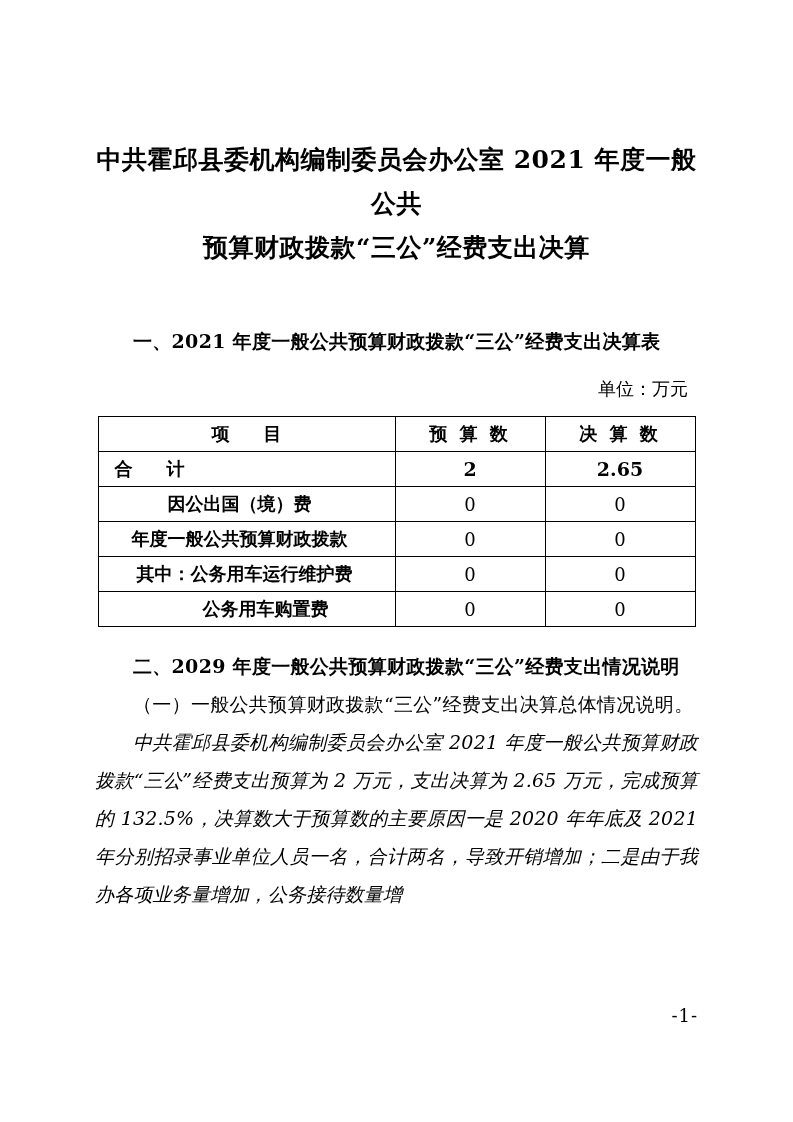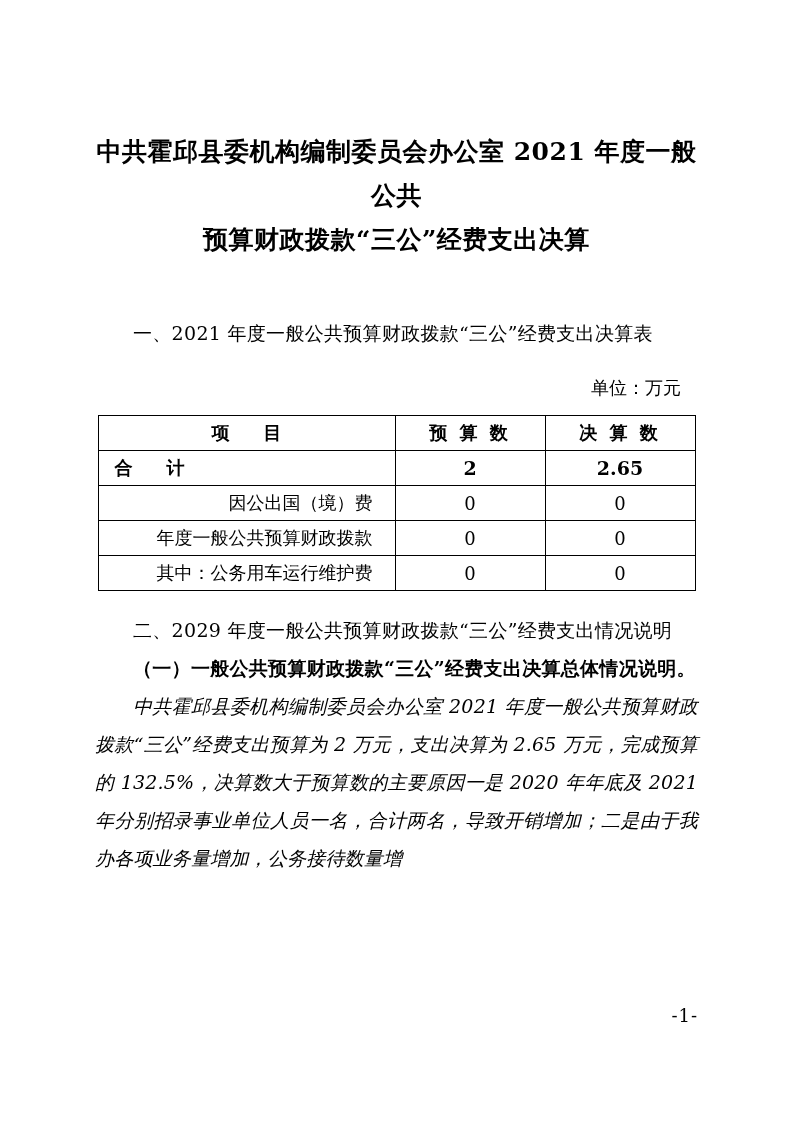--- a/index.html
+++ b/index.html
@@ -21,52 +21,52 @@
     height: 1122px;
     box-sizing: border-box;
     padding: 130px 95px 40px 95px;
   }
   .doc-title {
     text-align: center;
     font-size: 25px;
     font-weight: bold;
     line-height: 44px;
     letter-spacing: 0.5px;
-    margin: 0 0 6px 0;
+    margin: 8px 0 6px 0;
     font-family: "DejaVu Serif", "Liberation Serif", serif;
   }
   .doc-title .line {
     display: block;
   }
   .spacer-lg { height: 46px; }
   .spacer-md { height: 20px; }
   .spacer-sm { height: 12px; }
 
   .heading {
     font-size: 19px;
+    font-weight: bold;
+    line-height: 38px;
+    text-indent: 38px;
+    margin: 0;
+    letter-spacing: 0.3px;
+  }
+  .subheading {
+    font-size: 19px;
     font-weight: normal;
     line-height: 38px;
     text-indent: 38px;
     margin: 0;
     letter-spacing: 0.3px;
   }
-  .subheading {
-    font-size: 19px;
-    font-weight: bold;
-    line-height: 38px;
-    text-indent: 38px;
-    margin: 0;
-    letter-spacing: 0.3px;
-  }
   .unit-line {
     text-align: right;
     font-size: 18px;
     line-height: 34px;
     padding-right: 10px;
-    margin: 7px;
+    margin: 0;
   }
   table.decl {
     border-collapse: collapse;
     width: 597px;
     margin: 10px auto 0 auto;
     table-layout: fixed;
   }
   table.decl td, table.decl th {
     border: 1px solid #000000;
     font-size: 18px;
@@ -79,22 +79,23 @@
     text-align: center;
     font-weight: bold;
     letter-spacing: 3px;
     font-size: 18px;
   }
   table.decl thead th.col-item {
     letter-spacing: 8px;
     text-indent: 8px;
   }
   table.decl tbody td.c-item {
-    text-align: right;
+    text-align: center;
     padding-left: 8px;
+    font-weight: bold;
   }
   table.decl tbody td.c-num {
     text-align: center;
   }
   table.decl tbody tr.total td.c-item {
     text-align: left;
     font-weight: bold;
     letter-spacing: 8px;
     text-indent: 8px;
   }
@@ -173,20 +174,25 @@
       <tr>
         <td class="c-item">年度一般公共预算财政拨款</td>
         <td class="c-num">0</td>
         <td class="c-num">0</td>
       </tr>
       <tr>
         <td class="c-item indent1">其中：公务用车运行维护费</td>
         <td class="c-num">0</td>
         <td class="c-num">0</td>
       </tr>
+      <tr>
+        <td class="c-item indent2">公务用车购置费</td>
+        <td class="c-num">0</td>
+        <td class="c-num">0</td>
+      </tr>
     </tbody>
   </table>
 
   <div class="spacer-md"></div>
 
   <p class="heading">二、2029 年度一般公共预算财政拨款“三公”经费支出情况说明</p>
 
   <p class="subheading">（一）一般公共预算财政拨款“三公”经费支出决算总体情况说明。</p>
 
   <p class="body-text">中共霍邱县委机构编制委员会办公室 2021 年度一般公共预算财政拨款“三公”经费支出预算为 2 万元，支出决算为 2.65 万元，完成预算的 132.5%，决算数大于预算数的主要原因一是 2020 年年底及 2021 年分别招录事业单位人员一名，合计两名，导致开销增加；二是由于我办各项业务量增加，公务接待数量增</p>

